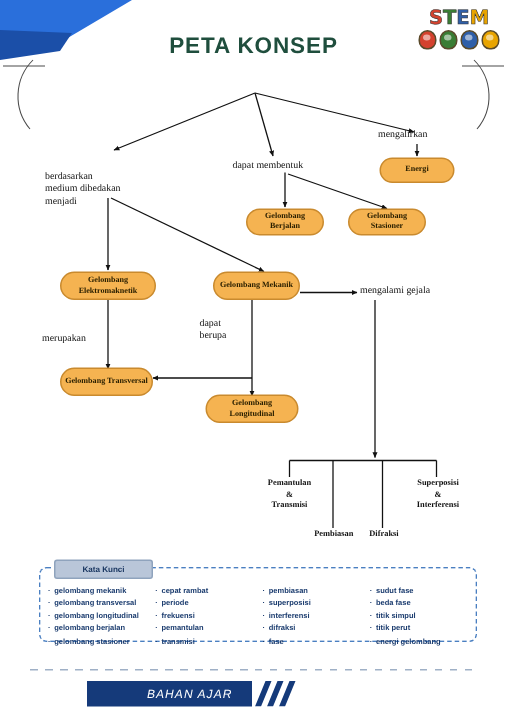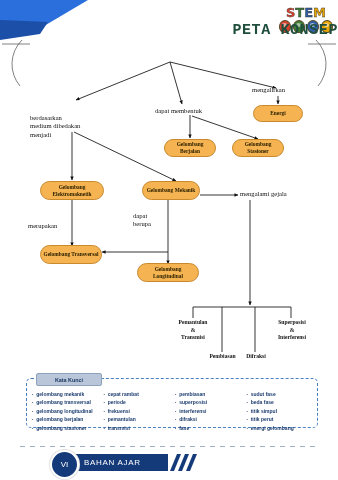--- a/index.html
+++ b/index.html
@@ -22,22 +22,22 @@
   .stem-letters span{
     font-family:"DejaVu Sans", sans-serif;
     font-weight:bold;font-size:13px;line-height:13px;
     -webkit-text-stroke:0.4px #333;
   }
   .stem-dots{display:flex;justify-content:center;gap:2px;margin-top:1px;}
   .stem-dots i{display:block;width:10px;height:11px;border-radius:50% 50% 45% 45%;border:1px solid #5a4a2a;position:relative;}
   .stem-dots i::after{content:"";position:absolute;left:2px;top:2px;width:5px;height:4px;border-radius:50%;background:rgba(255,255,255,.55);}
 
   
-  .title1{position:absolute;left:0;right:0;top:22px;text-align:right;
-    font-family:Liberation Mono, monospace;font-weight:bold;font-size:15px;letter-spacing:.6px;color:#1f4e3d;}
+  .title1{position:absolute;left:0;right:0;top:22px;text-align:center;
+    font-family:Liberation Sans, sans-serif;font-weight:bold;font-size:15px;letter-spacing:.6px;color:#1f4e3d;}
   .title2{position:absolute;left:0;right:0;top:43px;text-align:center;
     font-family:"Liberation Serif",serif;font-weight:bold;font-size:15px;letter-spacing:.6px;color:#27417f;}
 
   
   .map{position:absolute;left:0;top:0;width:338px;height:370px;}
   .edges{position:absolute;left:0;top:0;width:338px;height:370px;}
 
   .node{
     position:absolute;
     background:#F5B351;
@@ -89,22 +89,22 @@
     display:flex;align-items:flex-start;gap:2.5px;
     font-family:"Liberation Sans",sans-serif;
     font-size:5px;line-height:8.4px;color:#1a3b6e;font-weight:bold;
   }
   .kk-item b.bullet{color:#1a3b6e;font-size:5px;line-height:8.4px;}
 
   
   .footer{position:absolute;left:0;bottom:0;width:338px;height:36px;}
   .f-bar{position:absolute;left:58px;top:10px;width:110px;height:17px;background:#153a7a;}
   .f-bar span{
-    position:absolute;left:26px;top:0;height:17px;display:flex;align-items:center;
-    font-family:"Liberation Sans",sans-serif;font-size:8px;letter-spacing:.7px;color:#fff;
+    position:absolute;left:40px;top:0;height:17px;display:flex;align-items:center;
+    font-family:"Liberation Sans",sans-serif;font-size:8px;letter-spacing:.7px;color:#fff;font-style:italic;
   }
   .f-circle{
     position:absolute;left:50px;top:6px;width:25px;height:25px;border-radius:50%;
     background:#153a7a;border:2px solid #fff;
     display:flex;align-items:center;justify-content:center;
     font-family:"Liberation Sans",sans-serif;font-size:8px;color:#fff;
     box-shadow:0 0 0 1px #e3e3e3;
   }
   .f-slashes{position:absolute;left:168px;top:10px;width:36px;height:17px;}
   .f-dashline{position:absolute;left:20px;top:2px;width:300px;height:1px;
@@ -309,21 +309,20 @@
           <span>energi gelombang</span>
         </div>
     </div>
   </div>
 
   <div class="footer">
     <div class="f-dashline"></div>
     <div class="f-bar">
       <span>BAHAN AJAR</span>
     </div>
-    <div class="f-circle">VI</div>
     <svg class="f-slashes" viewBox="0 0 36 17">
       <g fill="#153a7a">
         <polygon points="2,17 9,0 13,0 6,17"></polygon>
         <polygon points="10,17 17,0 21,0 14,17"></polygon>
         <polygon points="18,17 25,0 29,0 22,17"></polygon>
       </g>
     </svg>
   </div>
 
 </div>

